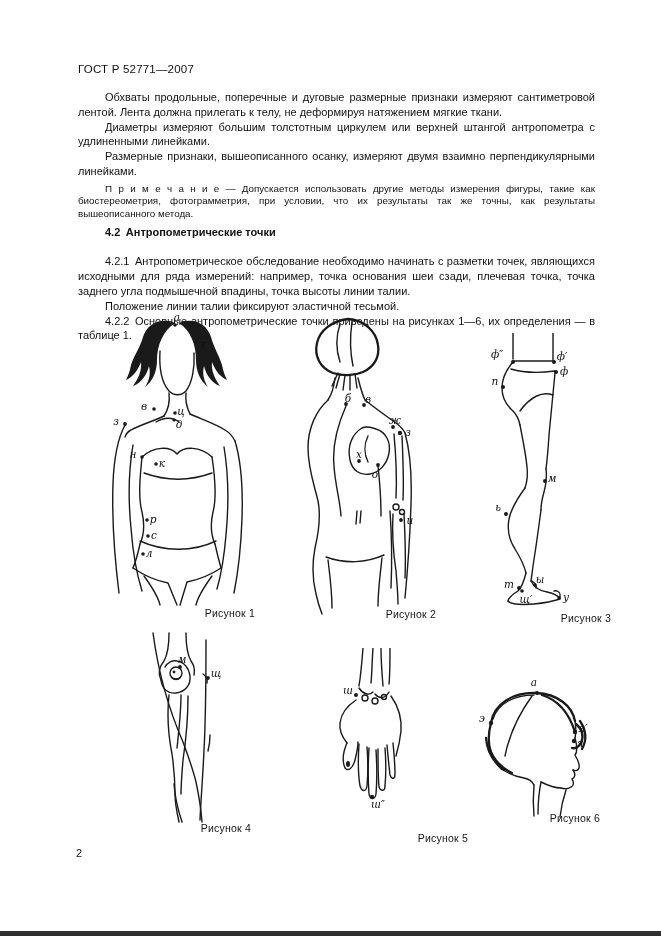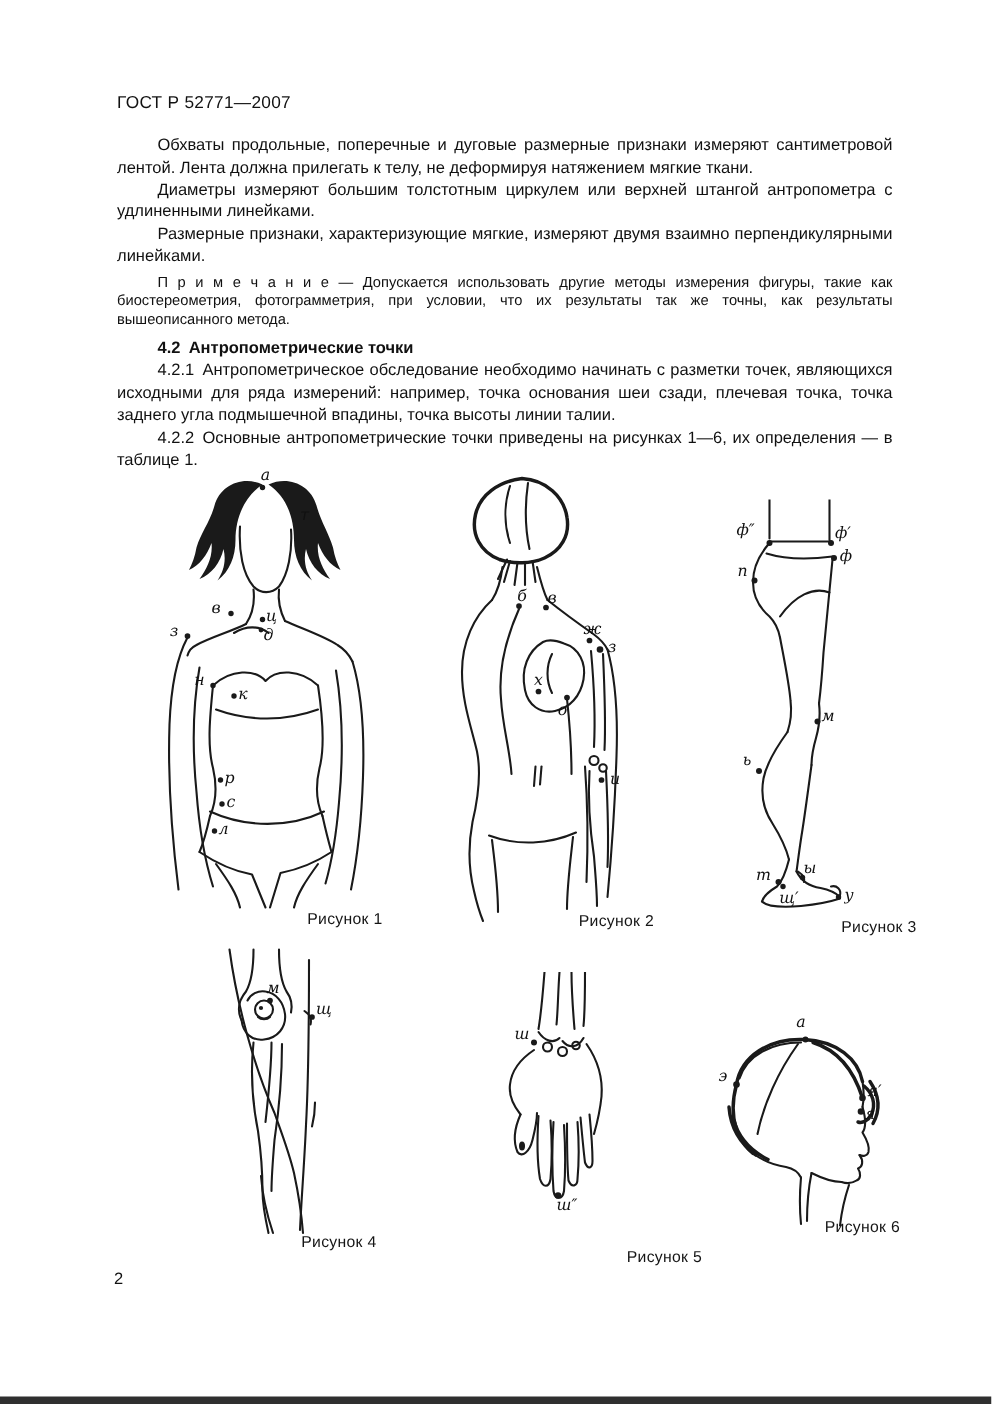--- a/index.html
+++ b/index.html
@@ -4,21 +4,21 @@
 <style>
   *{box-sizing:border-box}
   html,body{margin:0;padding:0}
   body{width:661px;height:936px;background:#fff;position:relative;
        font-family:"Liberation Sans",sans-serif;color:#111}
   .page{position:absolute;left:0;top:0;width:661px;height:936px;background:#fff;overflow:hidden}
   .hdr{position:absolute;left:78px;top:63px;font-size:11.5px;font-weight:normal;letter-spacing:.2px}
   .textcol{position:absolute;left:78px;top:90px;width:517px}
   .textcol p{margin:0;font-size:11px;line-height:14.8px;text-align:justify;text-indent:27px}
   .textcol p.note{font-size:9.8px;line-height:12.6px;margin:4px 0}
-  .textcol p.h42{font-weight:bold;margin:3px 0 1px}
+  .textcol p.h42{font-weight:bold;margin:3px 0 15px}
   .fig{position:absolute}
   .fig svg{position:absolute;left:0;top:0;display:block}
   .pt{position:absolute;transform:translate(-50%,-50%);font:italic 10.5px "DejaVu Serif",serif;
       color:#101010;white-space:nowrap;line-height:1}
   .pt.sans{font-family:"DejaVu Sans",sans-serif}
   .cap{position:absolute;font-size:10.5px;color:#151515;text-align:right;letter-spacing:.2px}
   .pageno{position:absolute;left:76px;top:847px;font-size:11px}
   .edge{position:absolute;left:0;top:931px;width:661px;height:5px;background:#2f2f2f}
   .ln{fill:none;stroke:#1a1a1a;stroke-width:1.4;stroke-linecap:round;stroke-linejoin:round}
   .ln2{fill:none;stroke:#1a1a1a;stroke-width:2.3;stroke-linecap:round;stroke-linejoin:round}
@@ -27,24 +27,25 @@
 </head>
 <body>
 
 <div class="page">
 
   <div class="hdr">ГОСТ Р 52771—2007</div>
 
   <div class="textcol">
     <p>Обхваты продольные, поперечные и дуговые размерные признаки измеряют сантиметровой лен­той. Лента должна прилегать к телу, не деформируя натяжением мягкие ткани.</p>
     <p>Диаметры измеряют большим толстотным циркулем или верхней штангой антропометра с удли­ненными линейками.</p>
-    <p>Размерные признаки, характеризующие мягкие, измеряют двумя взаимно перпендикулярными линейками.</p>
+    <p>Размерные признаки, вышеописанного осанку, измеряют двумя взаимно перпендикулярными линейками.</p>
     <p class="note">П р и м е ч а н и е — Допускается использовать другие методы измерения фигуры, такие как биостереомет­рия, фотограмметрия, при условии, что их результаты так же точны, как результаты вышеописанного метода.</p>
     <p class="h42">4.2 Антропометрические точки</p>
     <p>4.2.1 Антропометрическое обследование необходимо начинать с разметки точек, являющих­ся исходными для ряда измерений: например, точка основания шеи сзади, плечевая точка, точка задне­го угла подмышечной впадины, точка высоты линии талии.</p>
+    <p>Положение линии талии фиксируют эластичной тесьмой.</p>
     <p>4.2.2 Основные антропометрические точки приведены на рисунках 1—6, их определения — в таб­лице 1.</p>
   </div>
 
   <div class="fig" style="left:100px;top:313px;width:185px;height:295px">
     <svg width="185" height="295" viewBox="0 0 185 295">
       <g class="ln">
         <path d="M60,38 C59,55 62,70 69,78 C74,83 81,83 86,78 C92,70 95,55 94,40"></path>
         <path d="M69,80 C70,89 68,97 64,103"></path>
         <path d="M86,80 C85,89 87,95 90,101"></path>
         <path d="M64,103 C54,108 40,112 31,117 C27,119 26,121 25,124"></path>

